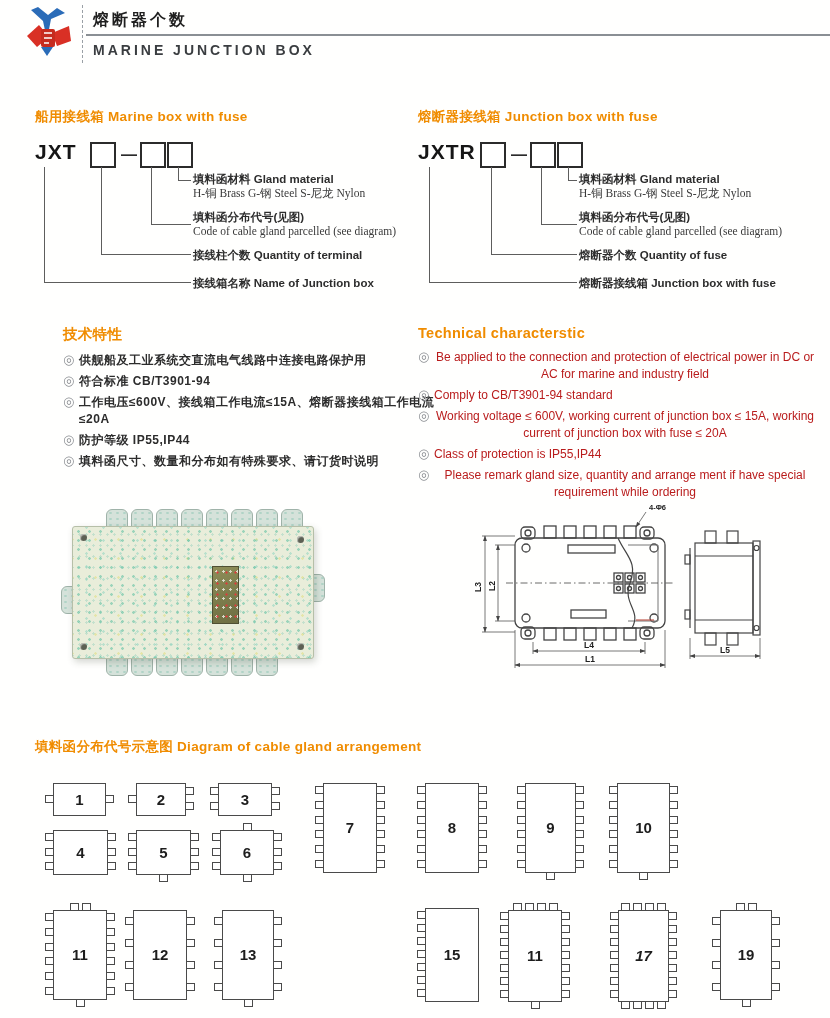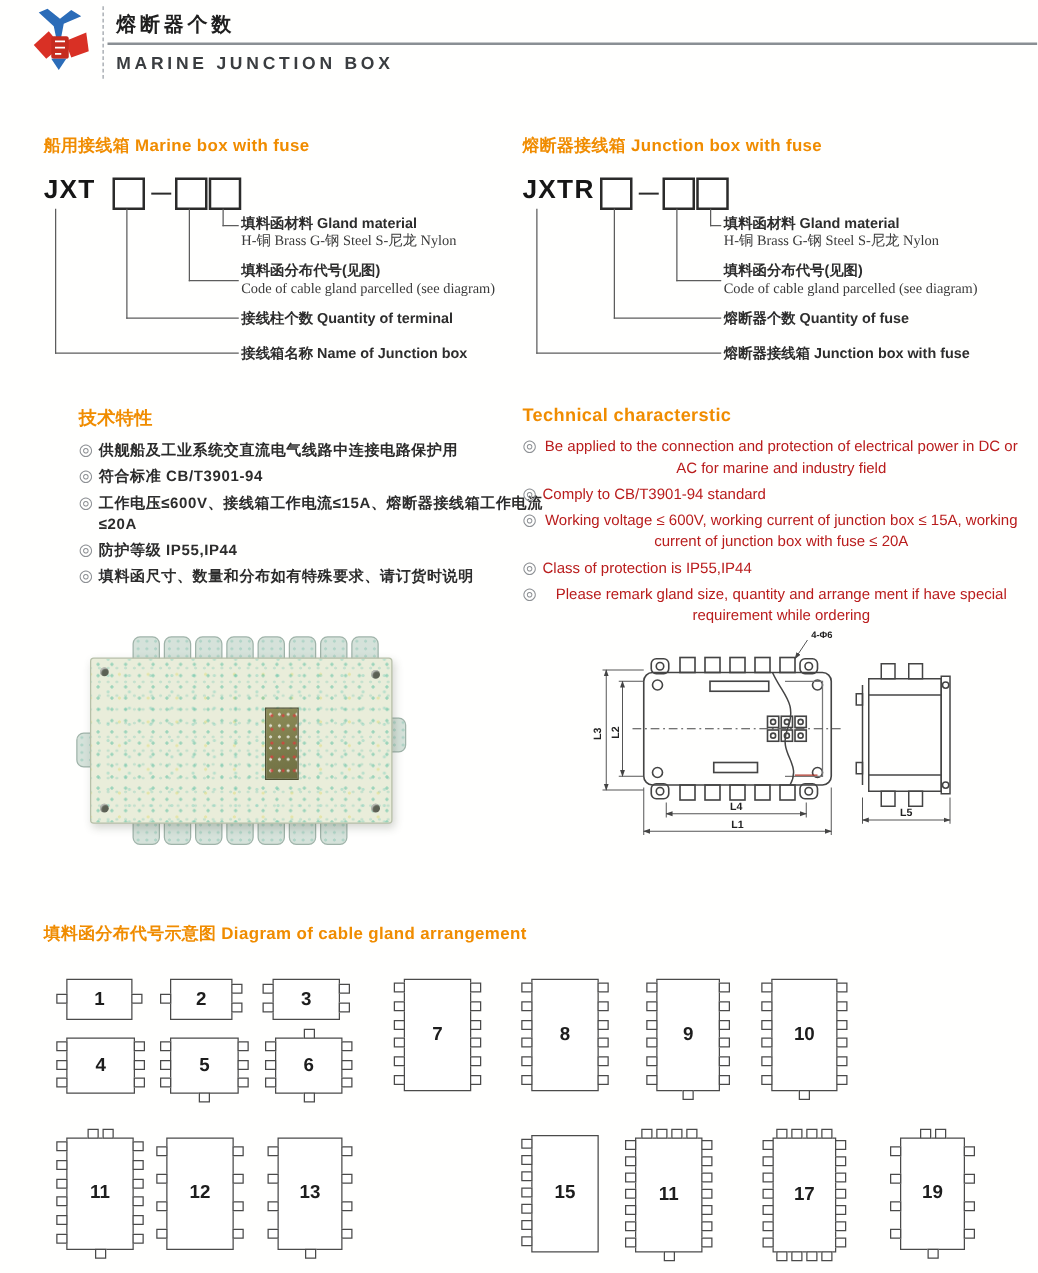--- a/index.html
+++ b/index.html
@@ -505,21 +505,21 @@
         <div class="nub" style="right: -9px; top: 40px;"></div>
         <div class="nub" style="right: -9px; top: 52.8571px;"></div>
         <div class="nub" style="right: -9px; top: 65.7143px;"></div>
         <div class="nub" style="right: -9px; top: 78.5714px;"></div>
         <div class="nub" style="top: -8px; left: 3.5px;"></div>
         <div class="nub" style="top: -8px; left: 15.5px;"></div>
         <div class="nub" style="top: -8px; left: 27.5px;"></div>
         <div class="nub" style="top: -8px; left: 39.5px;"></div>
         <div class="nub" style="bottom: -8px; left: 21.5px;"></div>
       </div>
-      <div class="gbox" style="left: 618px; top: 910px; width: 49px; height: 90px;">
+      <div class="gbox" style="left: 618px; top: 910px; width: 49px; height: 90px; font-style: italic;">
         <span class="gnum">17</span>
         <div class="nub" style="left: -9px; top: 1.42857px;"></div>
         <div class="nub" style="left: -9px; top: 14.2857px;"></div>
         <div class="nub" style="left: -9px; top: 27.1429px;"></div>
         <div class="nub" style="left: -9px; top: 40px;"></div>
         <div class="nub" style="left: -9px; top: 52.8571px;"></div>
         <div class="nub" style="left: -9px; top: 65.7143px;"></div>
         <div class="nub" style="left: -9px; top: 78.5714px;"></div>
         <div class="nub" style="right: -9px; top: 1.42857px;"></div>
         <div class="nub" style="right: -9px; top: 14.2857px;"></div>

